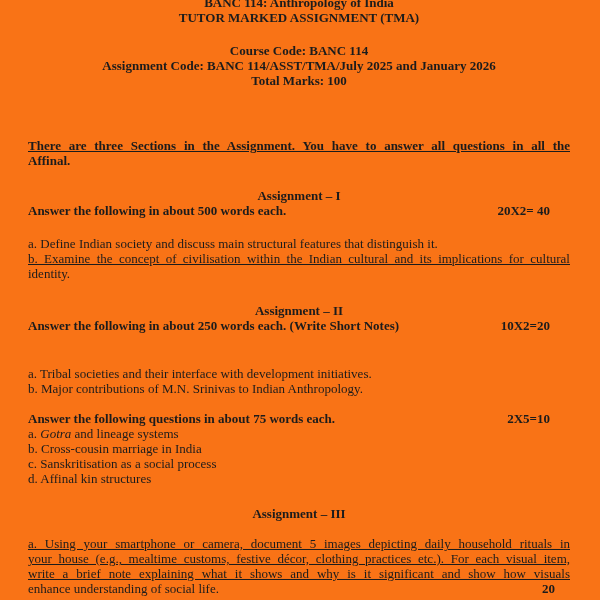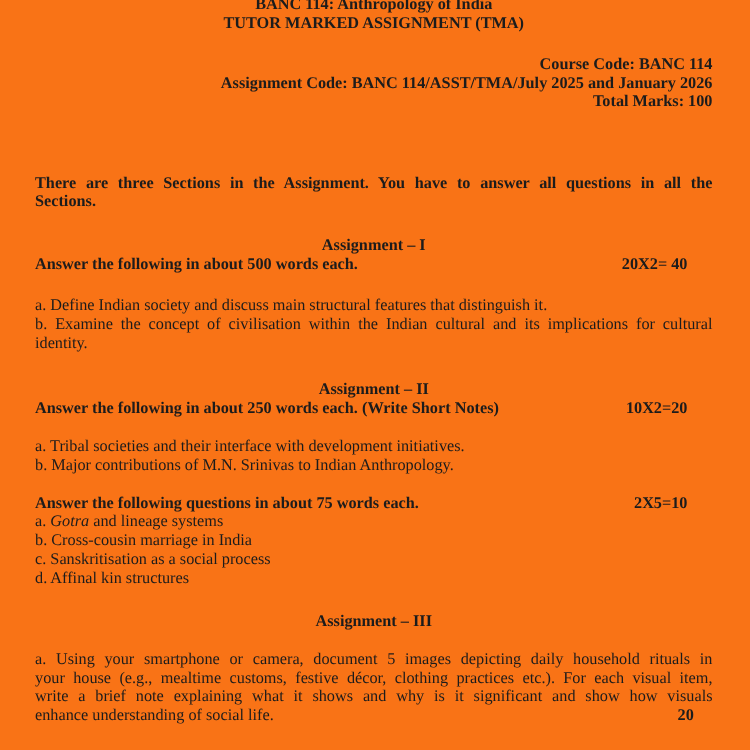--- a/index.html
+++ b/index.html
@@ -17,33 +17,33 @@
     padding: 0 30px 0 28px;
     overflow: hidden;
   }
   .doc {
     margin-top: -5px;
     font-size: 13px;
     line-height: 15px;
   }
   .b { font-weight: bold; }
   .center { text-align: center; }
-  .rightalign { text-align: right; }
-  .just { text-align: justify; text-align-last: justify; }
+  .rightalign { text-align: center; }
+  .just { text-align: justify; text-align-last: justify; text-decoration: underline; }
   .row { display: flex; justify-content: space-between; align-items: baseline; }
   .marks { font-weight: bold; white-space: nowrap; padding-right: 20px; }
   .marks-tight { font-weight: bold; white-space: nowrap; padding-right: 15px; }
   .it { font-style: italic; }
 
   .meta-block { margin-top: 18px; }
   .intro-block { margin-top: 50px; }
   .asg1-heading { margin-top: 20px; }
   .qblock1 { margin-top: 18px; }
   .asg2-heading { margin-top: 22px; }
-  .qblock2 { margin-top: 16px; }
+  .qblock2 { margin-top: 33px; }
   .short-row { margin-top: 15px; justify-content: space-between; }
   .asg3-heading { margin-top: 20px; }
   .para-block { margin-top: 15px; }
 </style>
 </head>
 <body>
 
 <div class="page">
   <div class="doc">
 
@@ -51,21 +51,21 @@
     <div class="b center">TUTOR MARKED ASSIGNMENT (TMA)</div>
 
     <div class="meta-block b rightalign">
       <div>Course Code: BANC 114</div>
       <div>Assignment Code: BANC 114/ASST/TMA/July 2025 and January 2026</div>
       <div>Total Marks: 100</div>
     </div>
 
     <div class="intro-block b">
       <div class="just">There are three Sections in the Assignment. You have to answer all questions in all the</div>
-      <div>Sections.</div>
+      <div>Affinal.</div>
     </div>
 
     <div class="asg1-heading b center">Assignment – I</div>
     <div class="row">
       <span class="b">Answer the following in about 500 words each.</span>
       <span class="marks">20X2= 40</span>
     </div>
 
     <div class="qblock1">
       <div>a. Define Indian society and discuss main structural features that distinguish it.</div>

